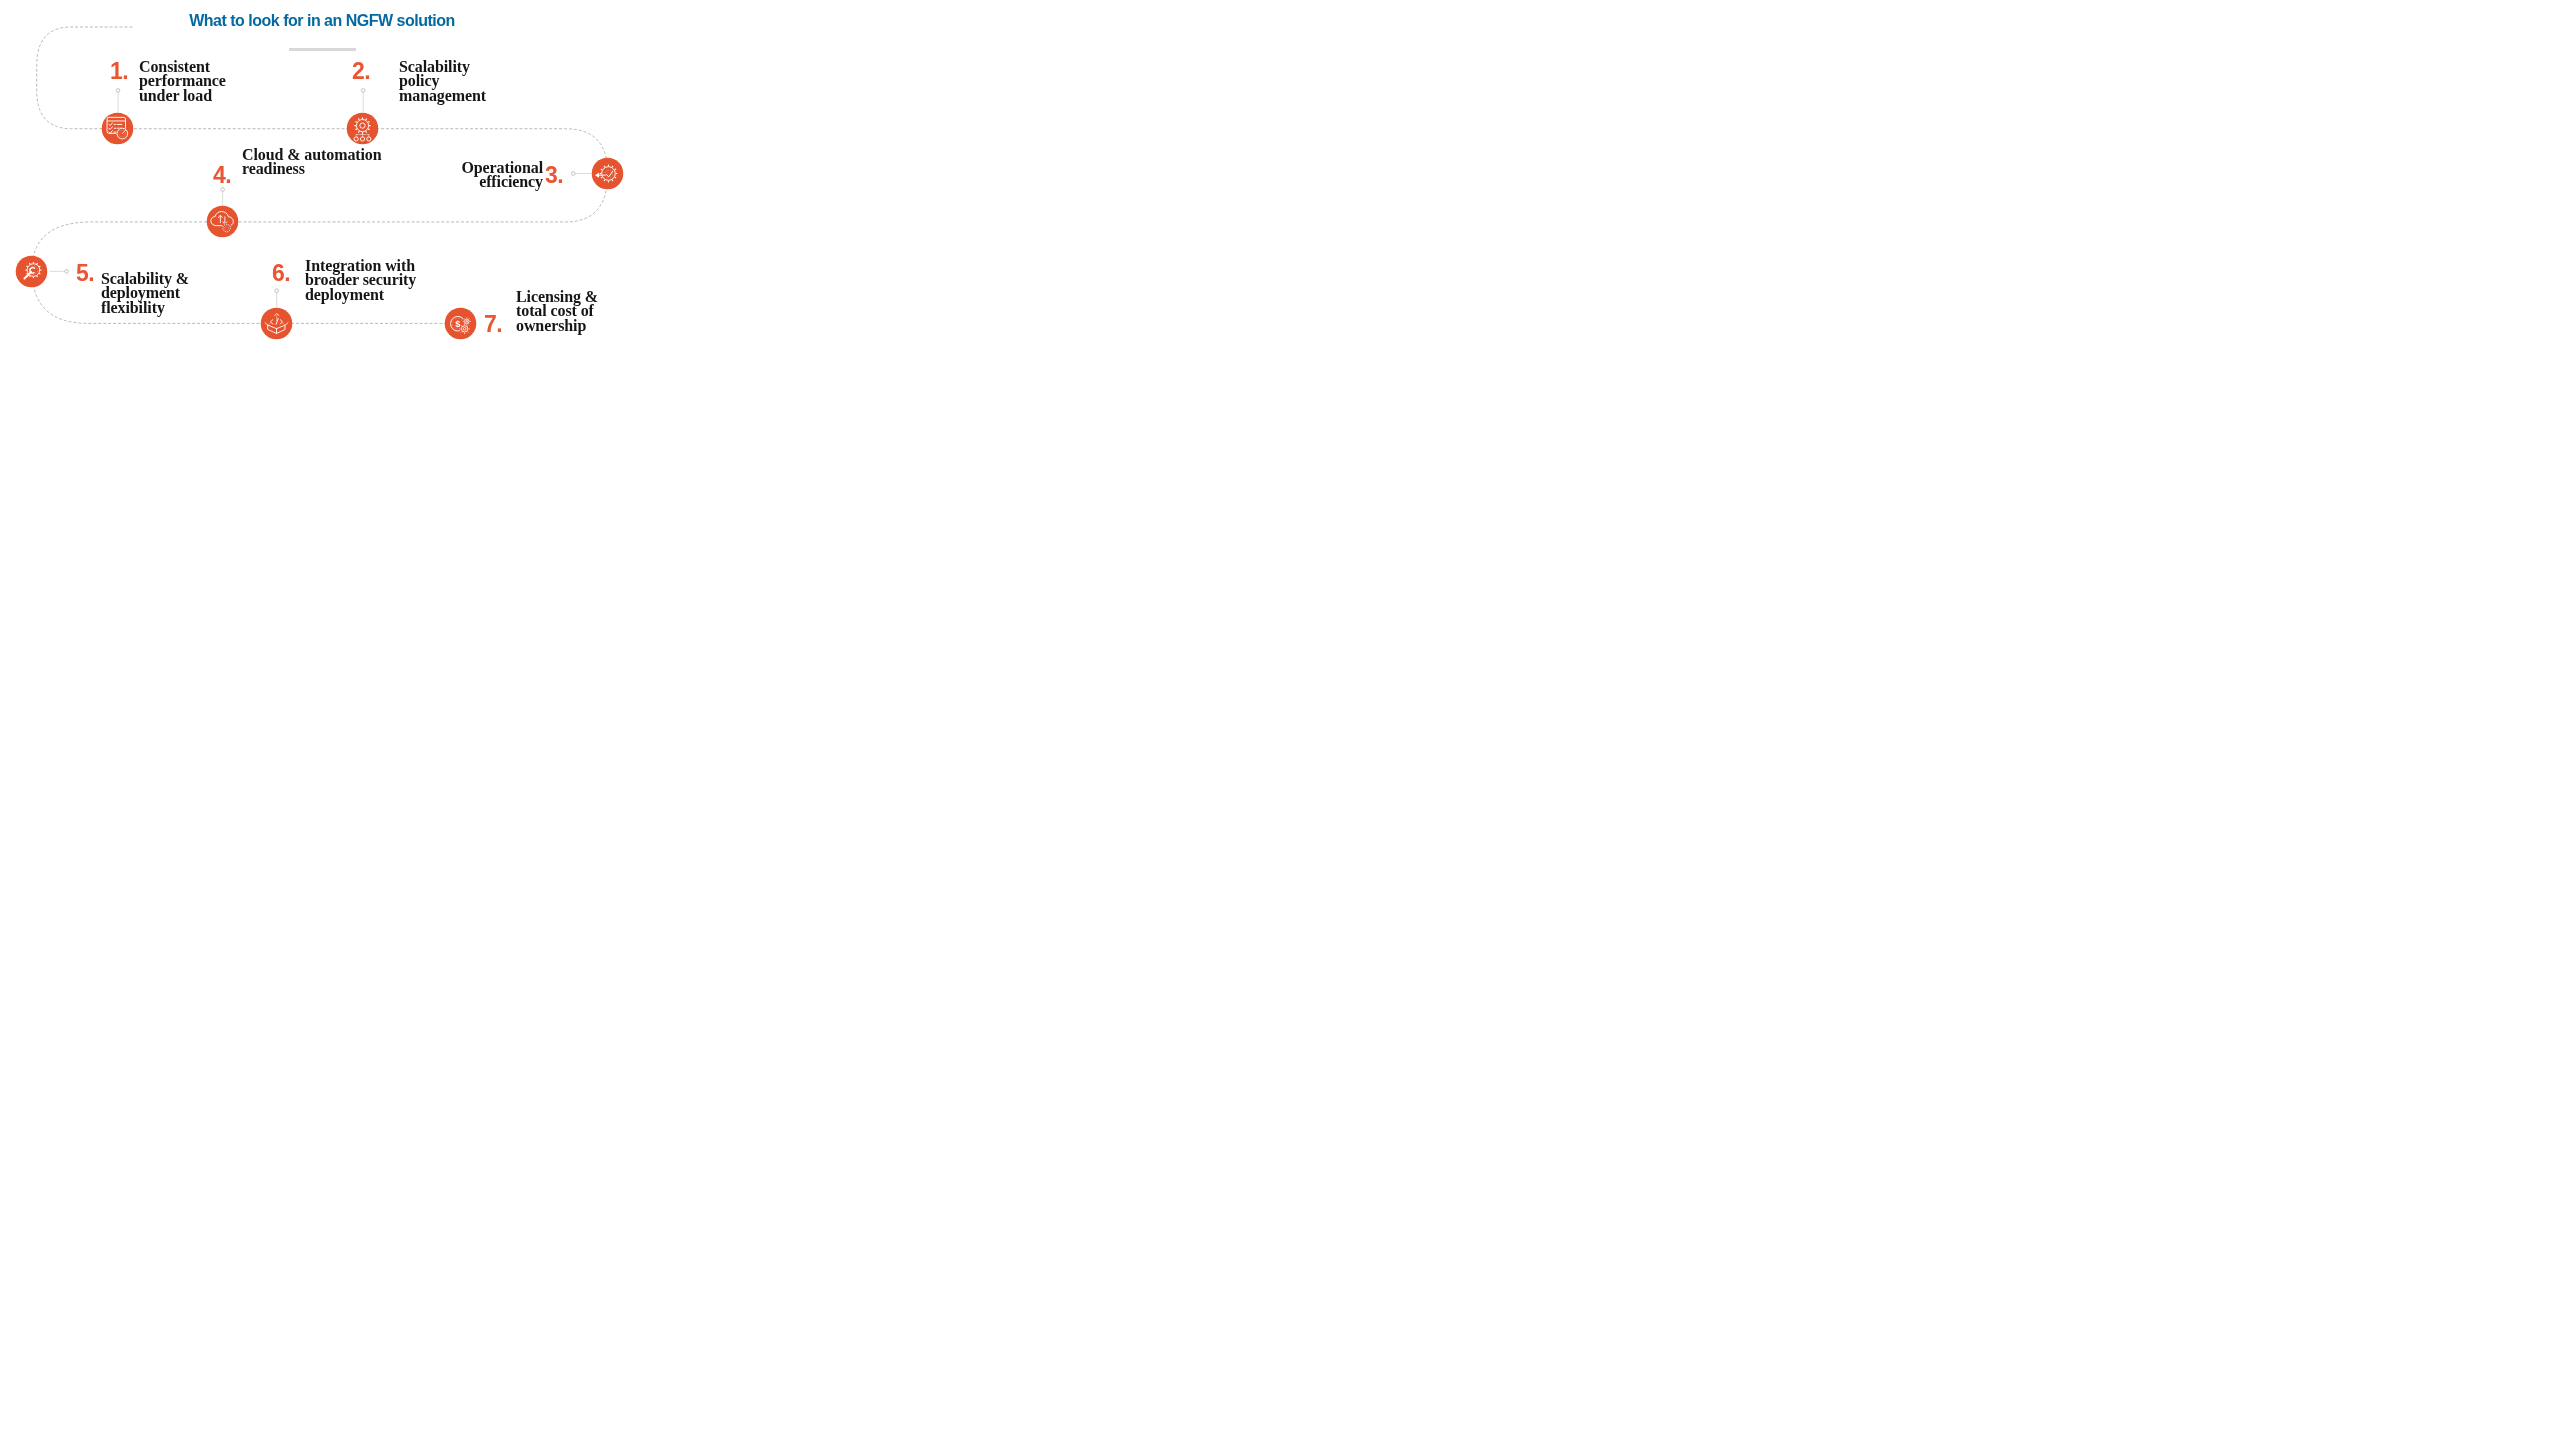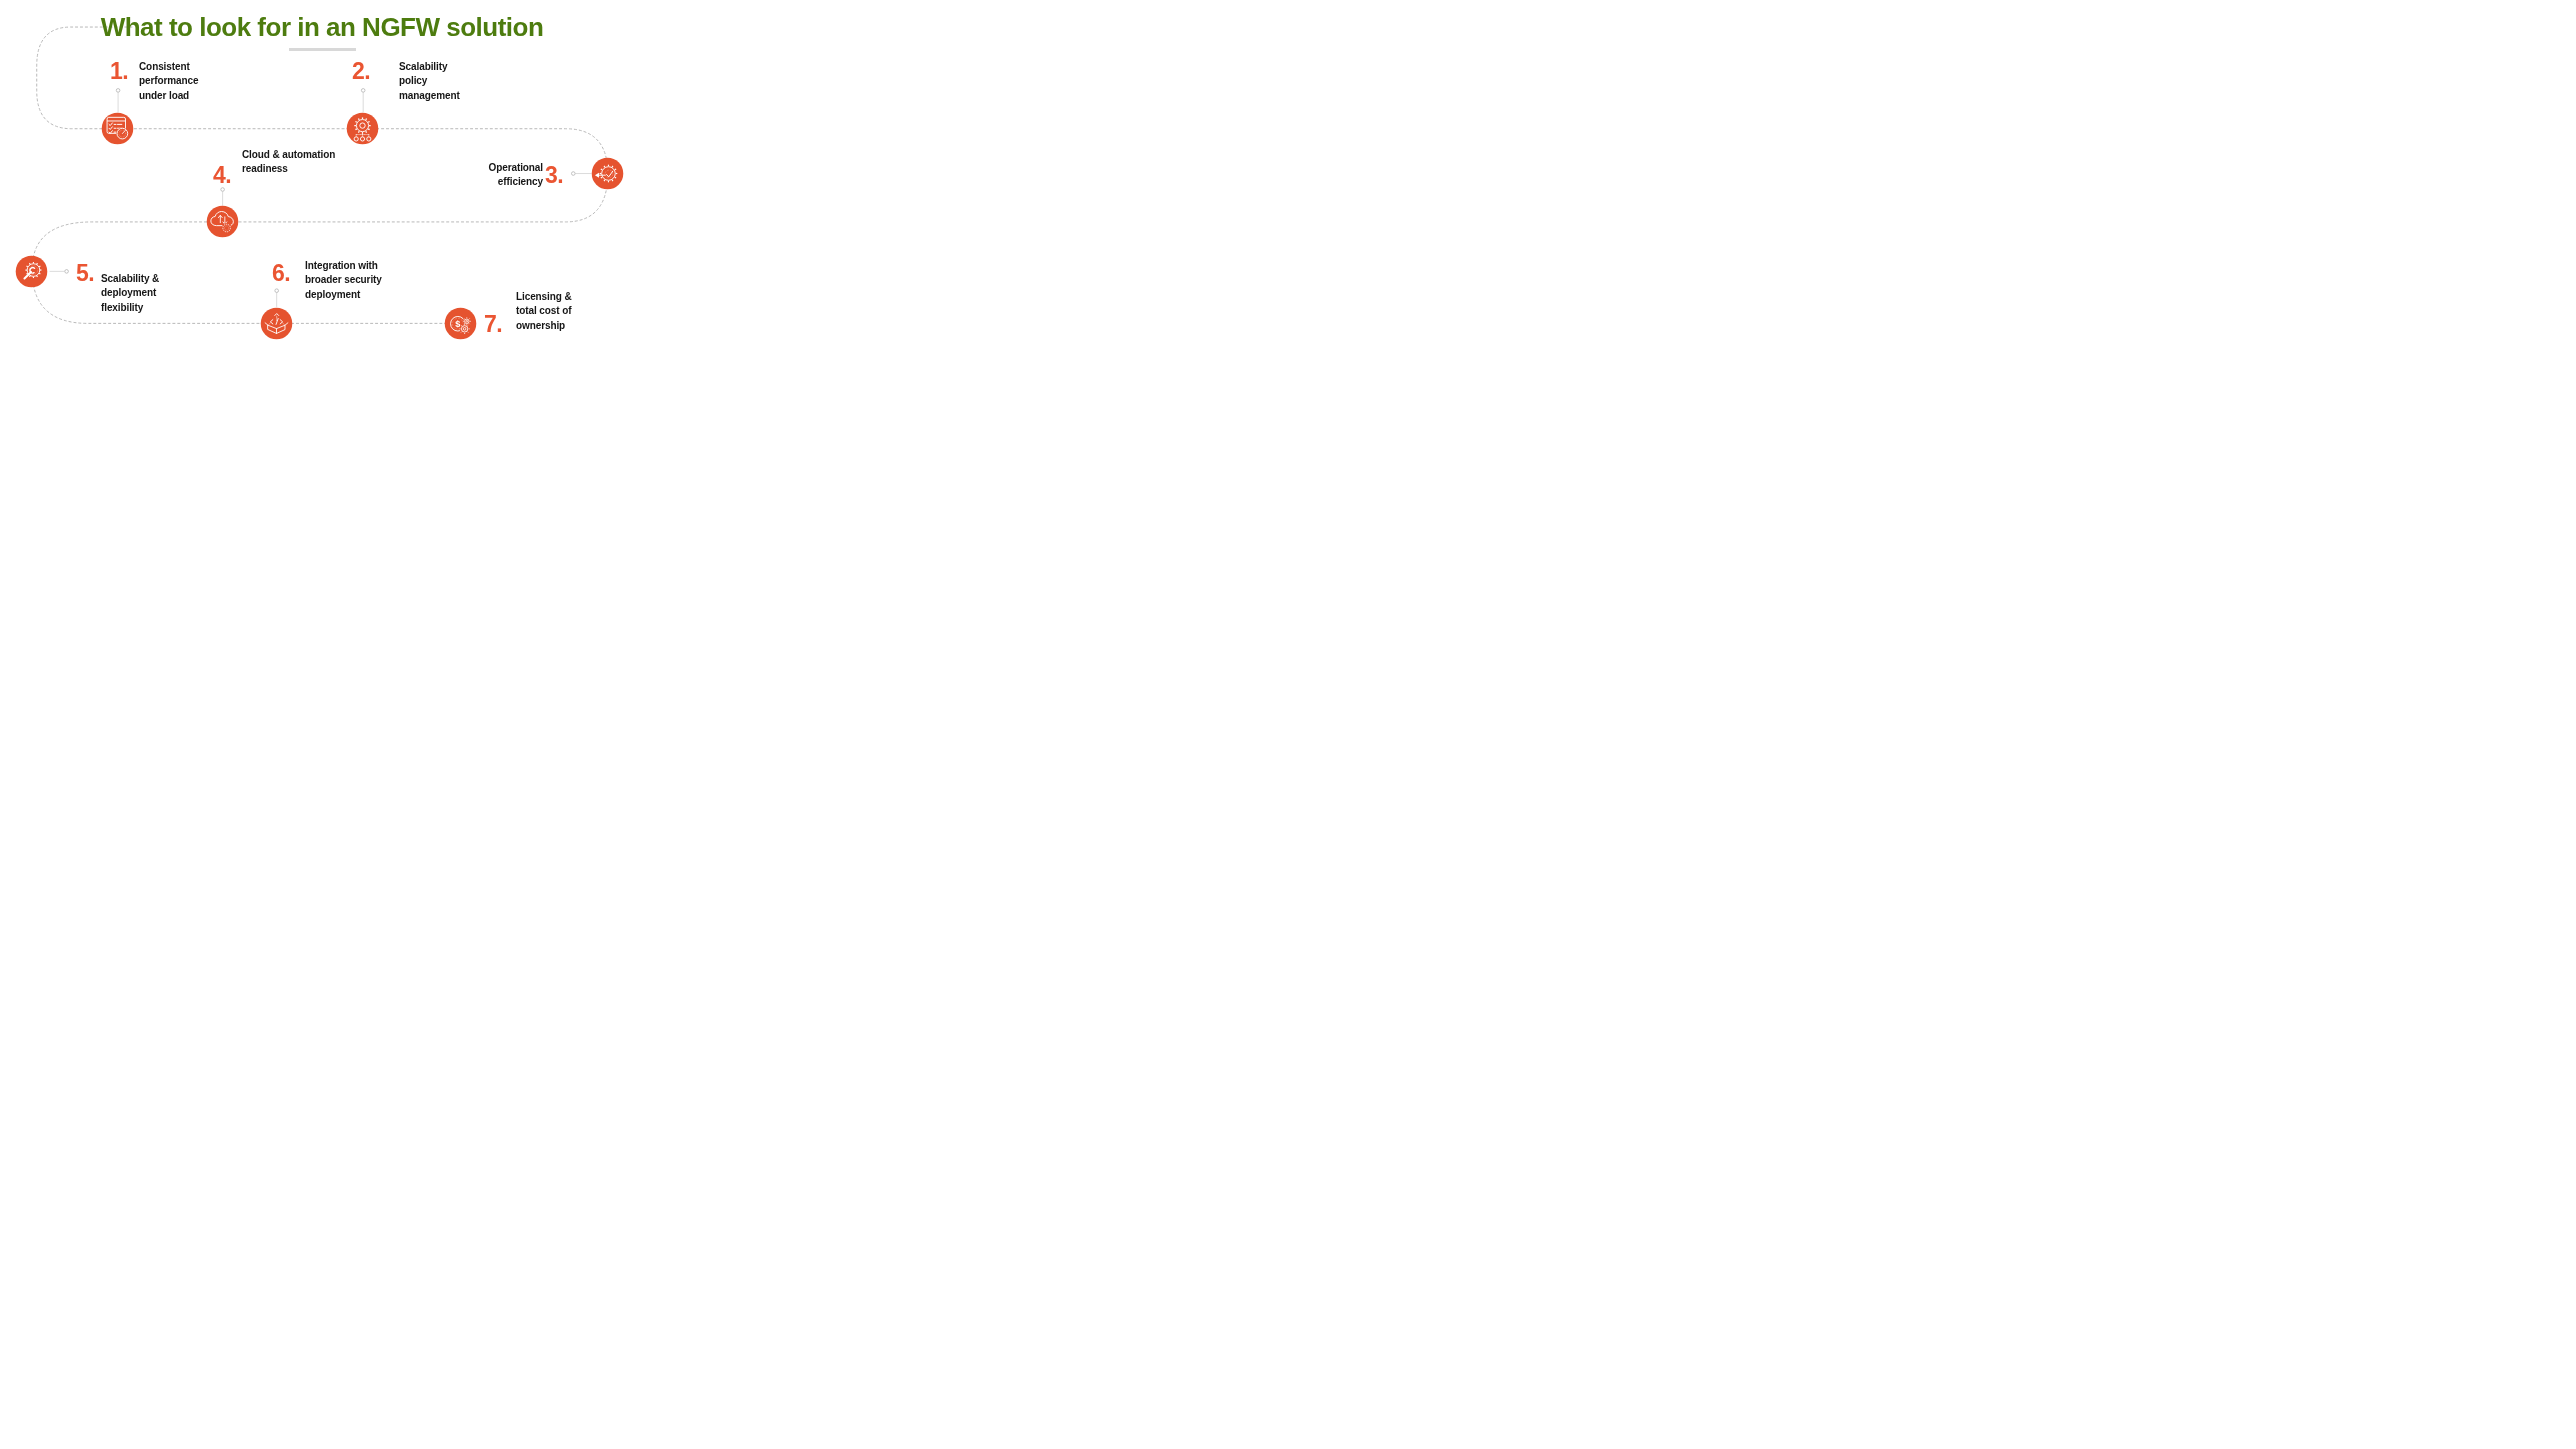--- a/index.html
+++ b/index.html
@@ -2,35 +2,35 @@
 <html style="font-size:8.2px"><head>
 <meta charset="utf-8">
 <style>
   html,body{margin:0;padding:0;background:#ffffff;}
   .canvas{
     position:relative;width:644px;height:362px;background:#fff;overflow:hidden;
     font-family:"Liberation Sans","DejaVu Sans",sans-serif;
   }
   .title{
     position:absolute;left:0;top:12.4px;width:644px;text-align:center;
-    font-size:26px;font-weight:800;letter-spacing:-0.5px;color:#4d7c0f;
+    font-size:16px;font-weight:800;letter-spacing:-0.5px;color:#0369a1;
   }
   .title-underline{
     position:absolute;left:289px;top:48px;width:67px;height:2.6px;background:#d8d8d8;
   }
   svg.wire{position:absolute;left:0;top:0;width:644px;height:362px;}
   .icon{position:absolute;width:33px;height:33px;}
   .icon svg{display:block;width:33px;height:33px;}
   .num{
     position:absolute;font-size:23px;font-weight:700;color:#ea5532;line-height:1;
     letter-spacing:-0.5px;
   }
   .label{
-    position:absolute;font-size:10px;font-weight:600;color:#161616;line-height:14.4px;
-    white-space:pre-line;letter-spacing:-0.1px;
+    position:absolute;font-size:16px;font-weight:600;color:#161616;line-height:14.4px;
+    white-space:pre-line;letter-spacing:-0.1px;font-family:Liberation Serif, serif;
   }
   .label.right{text-align:right;}
 </style>
 </head>
 <body>
 
 <div class="canvas">
 
   <svg class="wire" viewBox="0 0 1250 703">
     <path d="M 256 52.5 L 137 52.5 Q 71 52.5 71 128 L 71 176 Q 71 250 139 250

